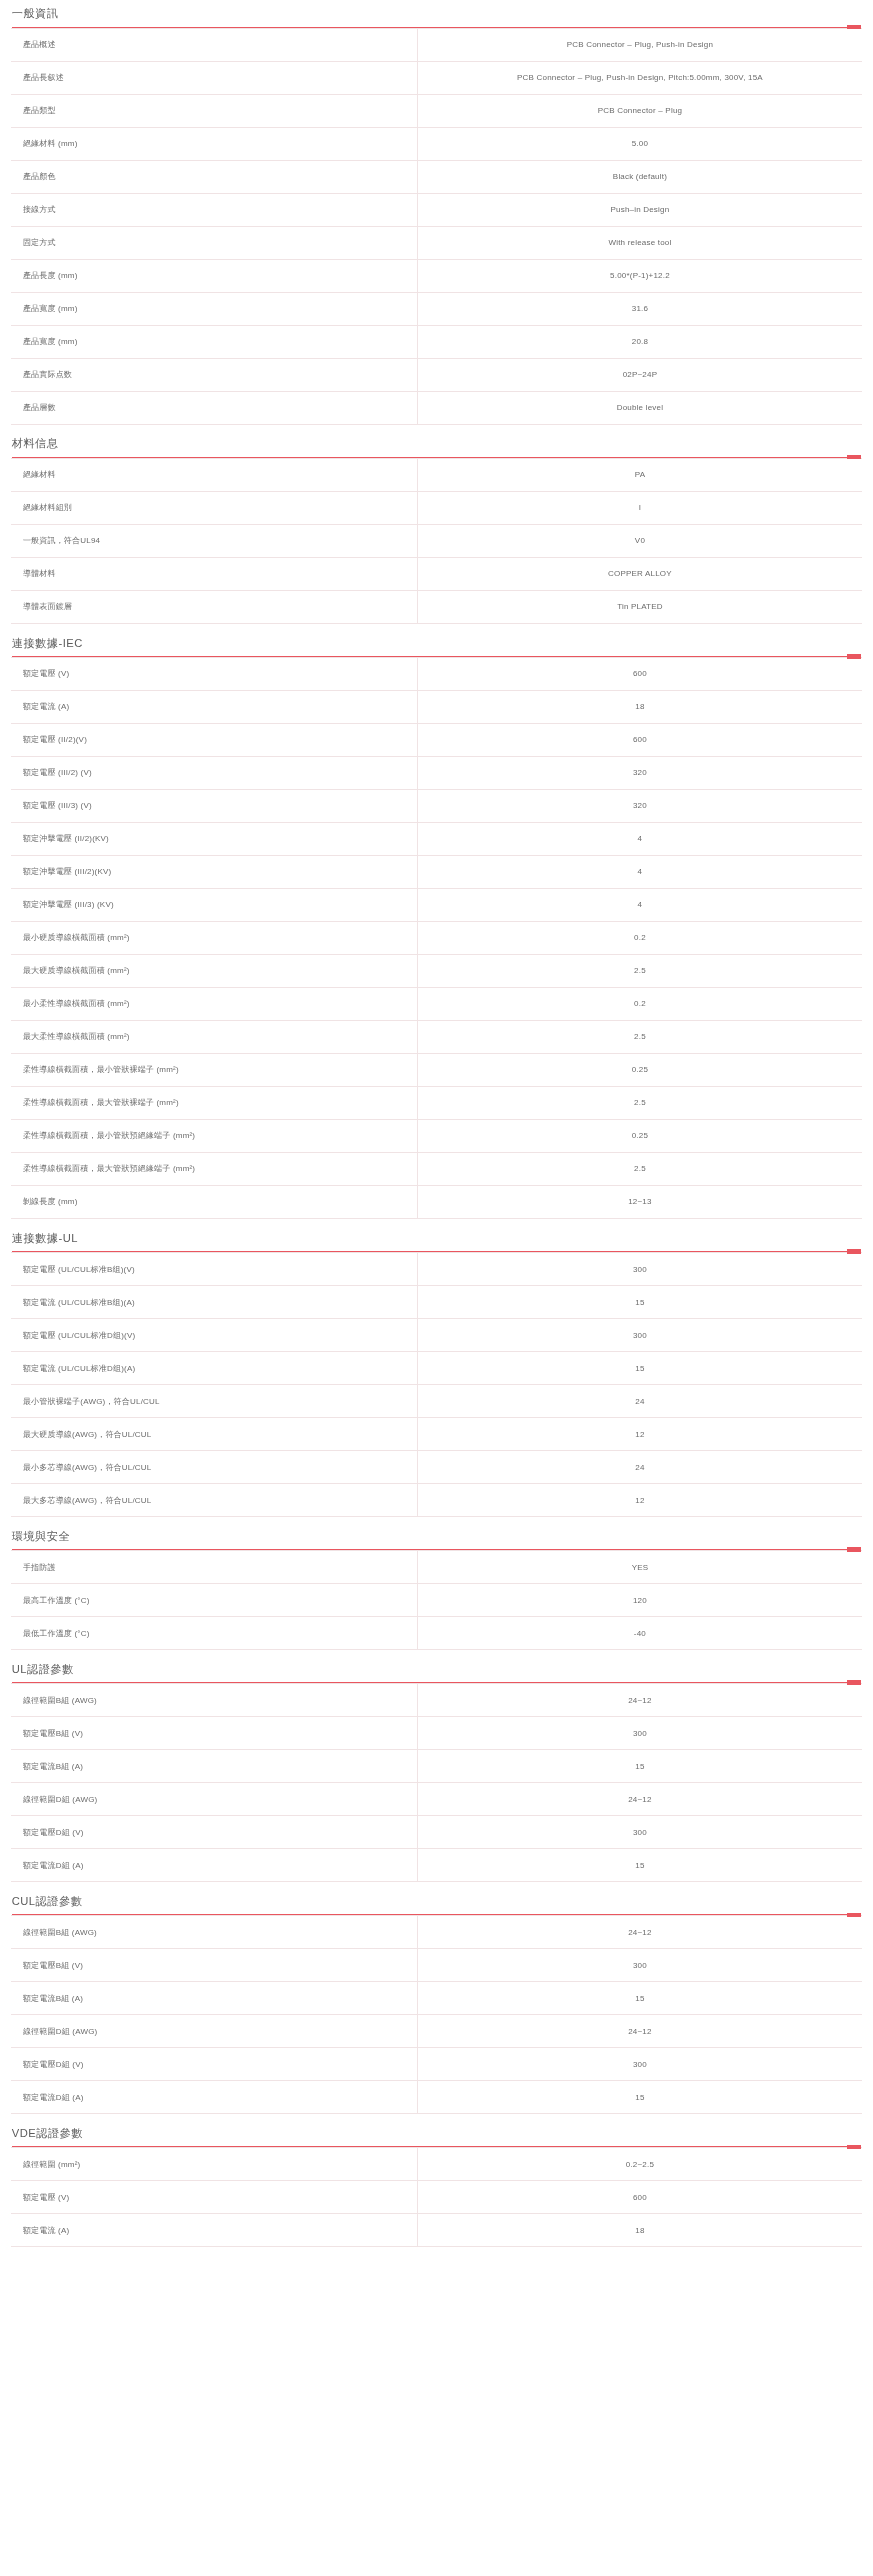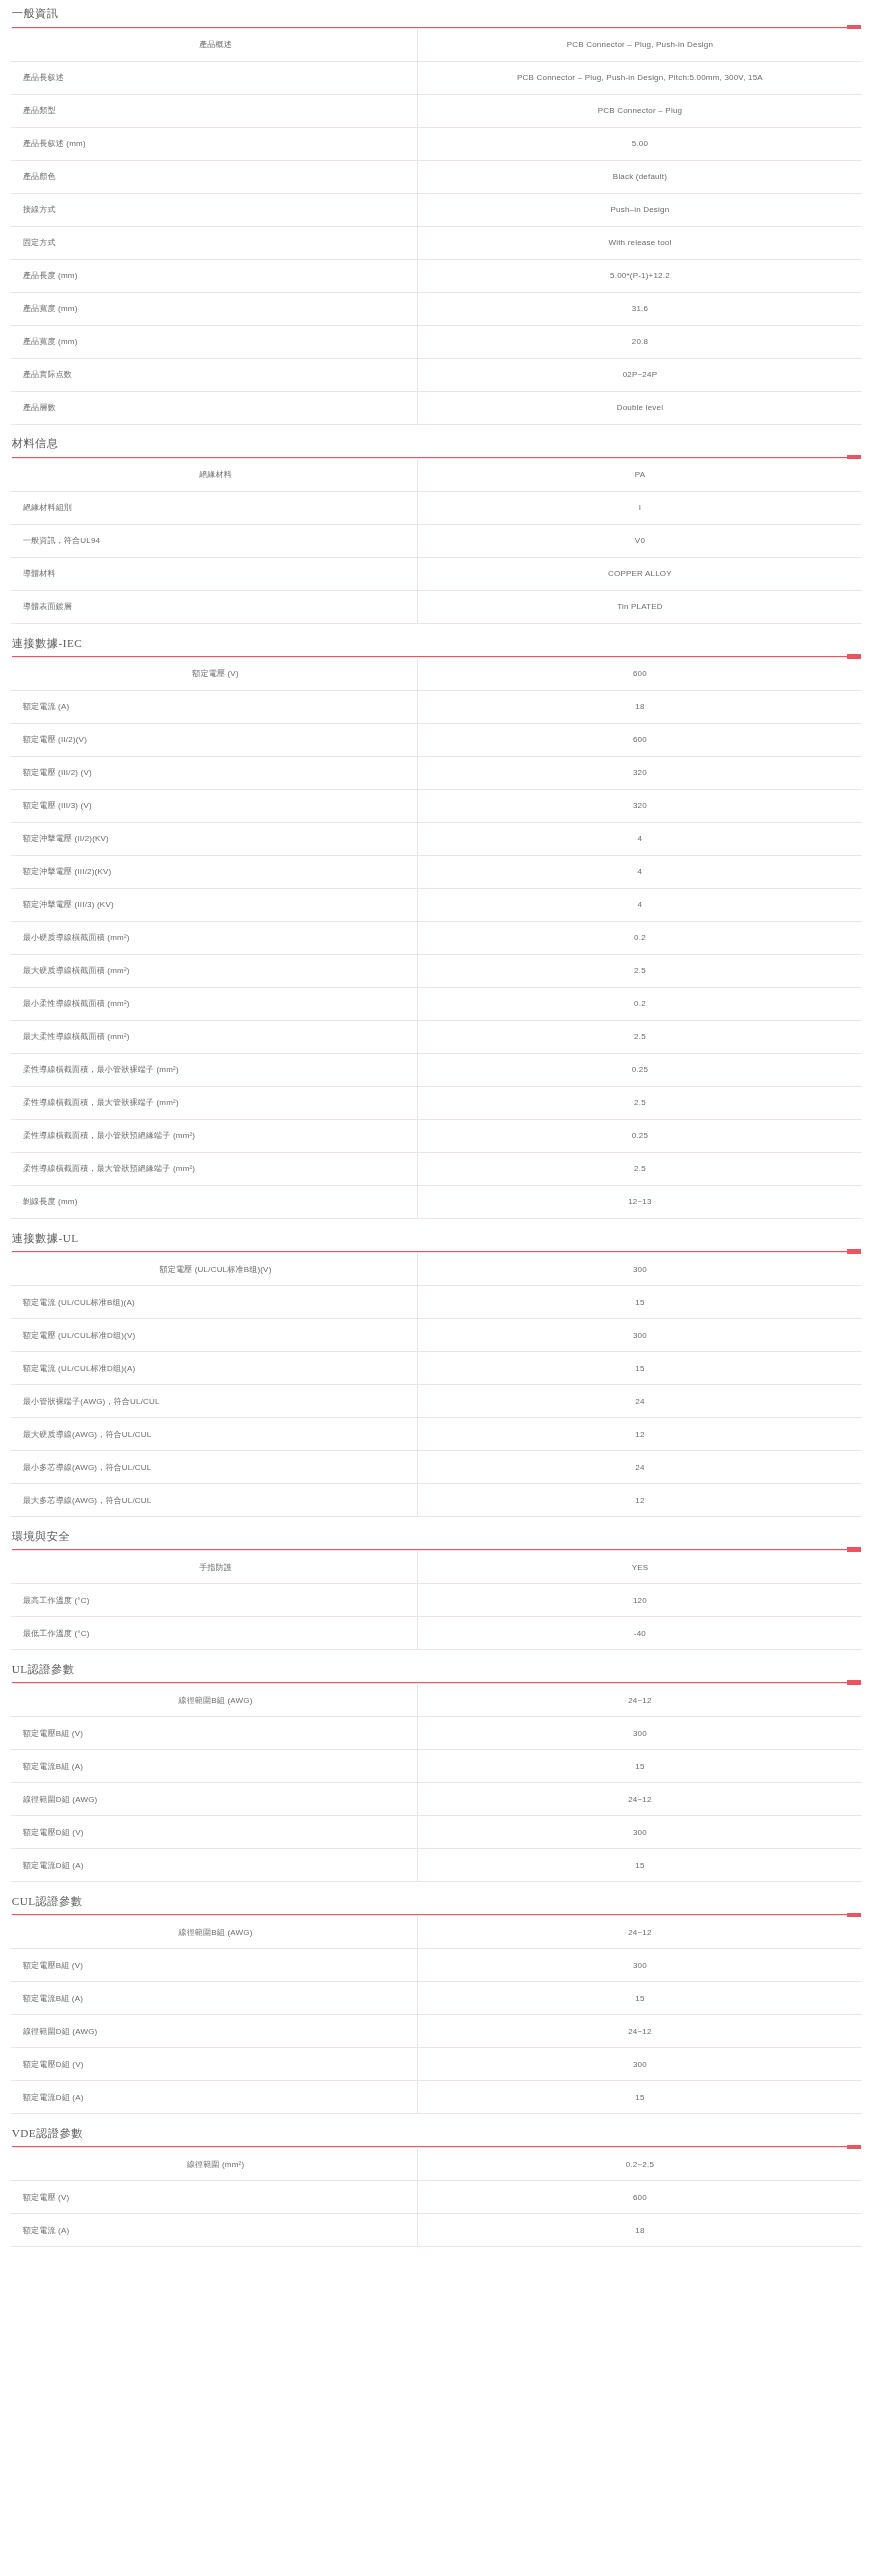--- a/index.html
+++ b/index.html
@@ -20,21 +20,20 @@
   }
   .section {
     width: 873px;
     padding: 0 0 0 0;
     margin: 0 0 11.7px 0;
   }
   .section-header {
     position: relative;
     padding: 0 0 5.3px 11.7px;
     margin: 0 0 0 0;
-    font-family: Liberation Serif, serif;
   }
   .section-title {
     font-size: 11.2px;
     color: #5b5b5b;
     letter-spacing: 0.5px;
     font-weight: 400;
     line-height: 15px;
     display: inline-block;
   }
   .section-rule {
@@ -75,21 +74,20 @@
     border-right: 0.5px solid #f0e3e4;
     padding-left: 11.7px;
     letter-spacing: 0.2px;
   }
   table.spec td.v {
     text-align: center;
     letter-spacing: 0.2px;
   }
   table.spec tr:first-child td {
     border-top: 0.5px solid #f0e3e4;
-    text-align: center;
   }
   .first-section .section-header { padding-top: 3.2px; }
   .first-section { margin-top: 3.2px; }
 </style>
 </head>
 <body>
 
 <div class="page" id="page-root">
     <div class="section first-section">
       <div class="section-header"><span class="section-title">一般資訊</span></div>
@@ -102,21 +100,21 @@
           </tr>
           <tr>
             <td class="k">產品長叙述</td>
             <td class="v">PCB Connector – Plug, Push-in Design, Pitch:5.00mm, 300V, 15A</td>
           </tr>
           <tr>
             <td class="k">產品類型</td>
             <td class="v">PCB Connector – Plug</td>
           </tr>
           <tr>
-            <td class="k">產品長叙述 (mm)</td>
+            <td class="k">絕緣材料 (mm)</td>
             <td class="v">5.00</td>
           </tr>
           <tr>
             <td class="k">產品顏色</td>
             <td class="v">Black (default)</td>
           </tr>
           <tr>
             <td class="k">接線方式</td>
             <td class="v">Push–in Design</td>
           </tr>

